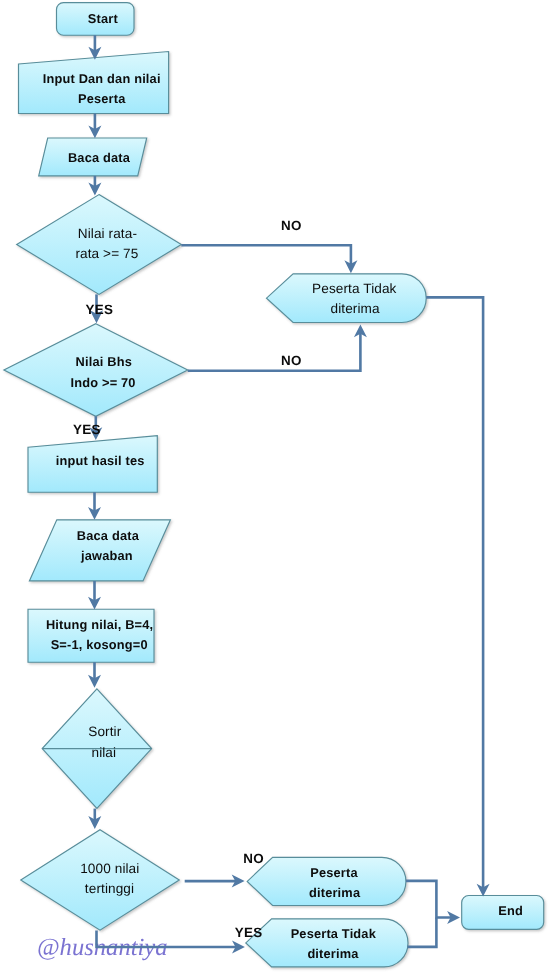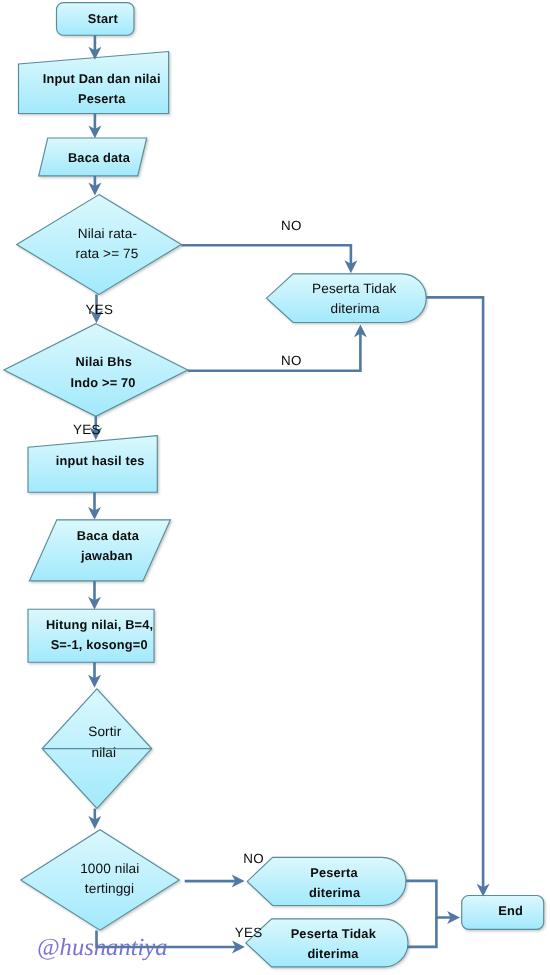--- a/index.html
+++ b/index.html
@@ -7,21 +7,21 @@
   body{width:550px;height:975px;overflow:hidden;
        font-family:"Liberation Sans",sans-serif;
        -webkit-font-smoothing:antialiased;text-rendering:geometricPrecision;}
   #stage{position:relative;width:550px;height:975px;background:#fff;}
   svg#shapes{position:absolute;left:0;top:0;width:550px;height:975px;overflow:visible;}
   #labels,#underlay{position:absolute;left:8px;top:0;width:550px;height:975px;
     transform:translateZ(0);}
   .tline{position:absolute;text-align:center;color:#0d0d0d;opacity:0.999;
          font-size:12.8px;line-height:13px;font-weight:bold;white-space:nowrap;letter-spacing:0.18px;}
   .tline.reg{font-weight:normal;font-size:13.6px;letter-spacing:0.1px;}
-  .edgelabel{position:absolute;font-weight:normal;font-size:13.4px;color:#0b0b0b;
+  .edgelabel{position:absolute;font-weight:bold;font-size:13.4px;color:#0b0b0b;
              white-space:nowrap;line-height:14px;letter-spacing:0.3px;padding-left:48px;}
   #watermark{position:absolute;font-family:"Liberation Serif",serif;
              font-style:italic;font-size:24.6px;line-height:24.6px;color:#7068ce;
              white-space:nowrap;opacity:0.92;}
 </style>
 </head>
 <body>
 
 <div id="stage">
   <div id="underlay">

